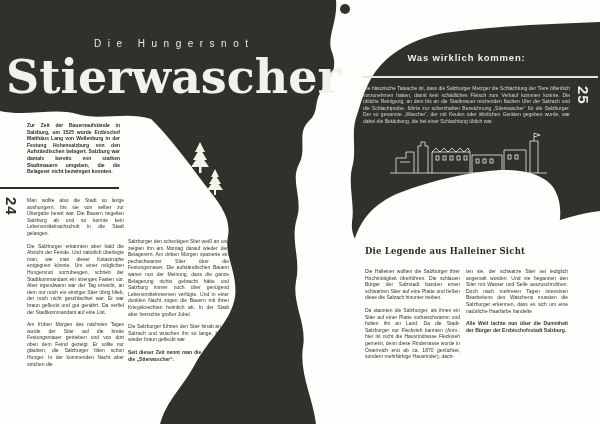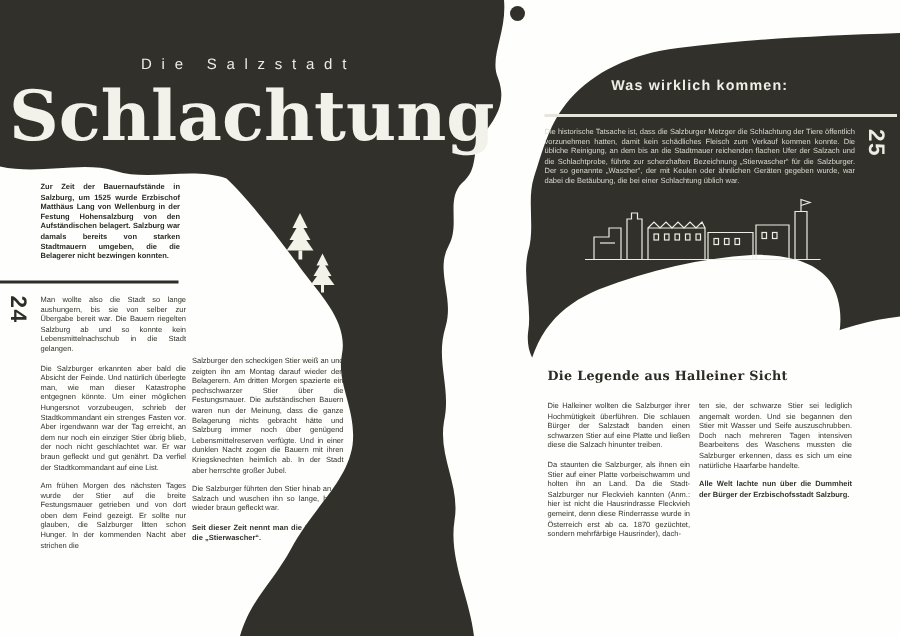--- a/index.html
+++ b/index.html
@@ -113,22 +113,22 @@
       <rect x="199" y="167" width="2.5" height="6"></rect>
       <polygon points="215,169 211,177 219,177"></polygon>
       <polygon points="215,174 209,184 221,184"></polygon>
       <polygon points="215,179 207,190 223,190"></polygon>
       <rect x="214" y="190" width="2" height="5"></rect>
     </g>
 
     <circle cx="345" cy="9" r="5" fill="#31302a"></circle>
   </svg>
 
-  <div class="abs kicker" style="left:94px;top:38px;">Die Salzstadt</div>
-  <div class="abs title" style="left:6px;top:54px;">Schlachtung</div>
+  <div class="abs kicker" style="left:94px;top:38px;">Die Hungersnot</div>
+  <div class="abs title" style="left:6px;top:54px;">Stierwascher</div>
 
   <div class="abs body-txt intro" style="left:27px;top:122px;width:93px;">Zur Zeit der Bauernaufstände in Salzburg, um 1525 wurde Erzbischof Matthäus Lang von Wellenburg in der Festung Hohensalzburg von den Aufständischen belagert. Salzburg war damals bereits von starken Stadtmauern umgeben, die die Belagerer nicht bezwingen konnten.</div>
 
   <div class="abs rule-dark" style="left:0;top:187px;width:119px;height:2px;"></div>
   <div class="abs pagenum dark" style="left:3px;top:197px;">24</div>
 
   <div class="abs body-txt" style="left:27px;top:197px;width:97px;">
     <p>Man wollte also die Stadt so lange aushungern, bis sie von selber zur Übergabe bereit war. Die Bauern riegelten Salzburg ab und so konnte kein Lebensmittelnachschub in die Stadt gelangen.</p>
     <p>Die Salzburger erkannten aber bald die Absicht der Feinde. Und natürlich überlegte man, wie man dieser Katastrophe entgegnen könnte. Um einer möglichen Hungersnot vorzubeugen, schrieb der Stadtkommandant ein strenges Fasten vor. Aber irgendwann war der Tag erreicht, an dem nur noch ein einziger Stier übrig blieb, der noch nicht geschlachtet war. Er war braun gefleckt und gut genährt. Da verfiel der Stadtkommandant auf eine List.</p>
     <p>Am frühen Morgen des nächsten Tages wurde der Stier auf die breite Festungsmauer getrieben und von dort oben dem Feind gezeigt. Er sollte nur glauben, die Salzburger litten schon Hunger. In der kommenden Nacht aber strichen die</p>

